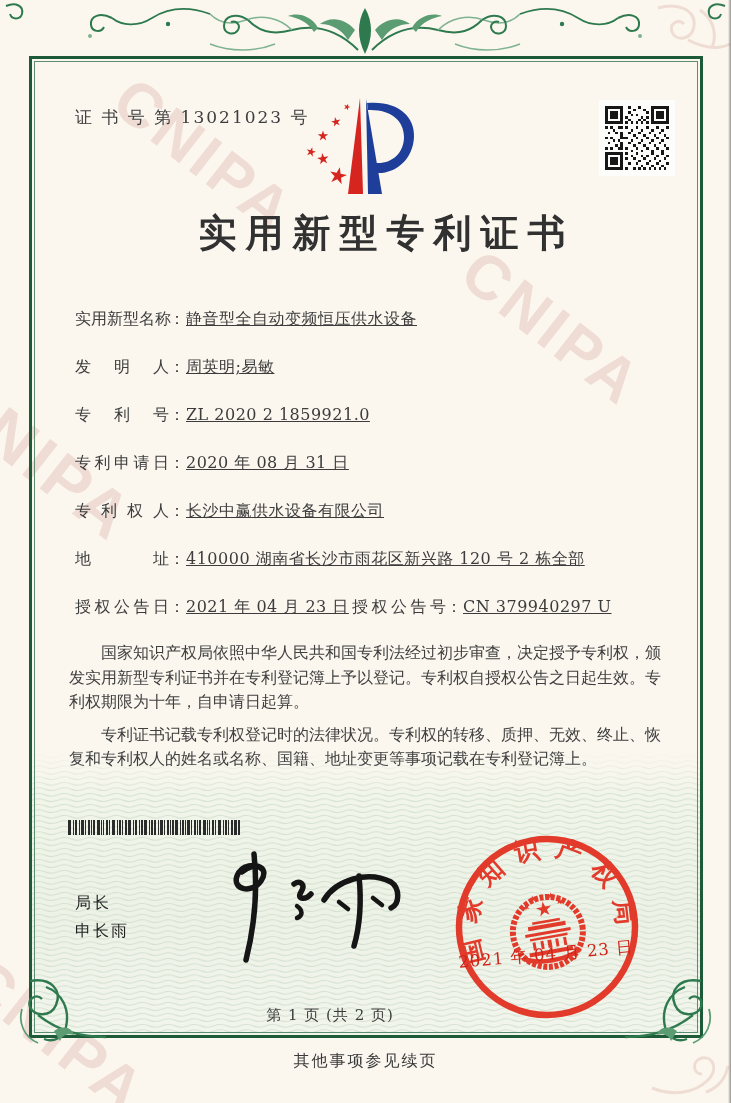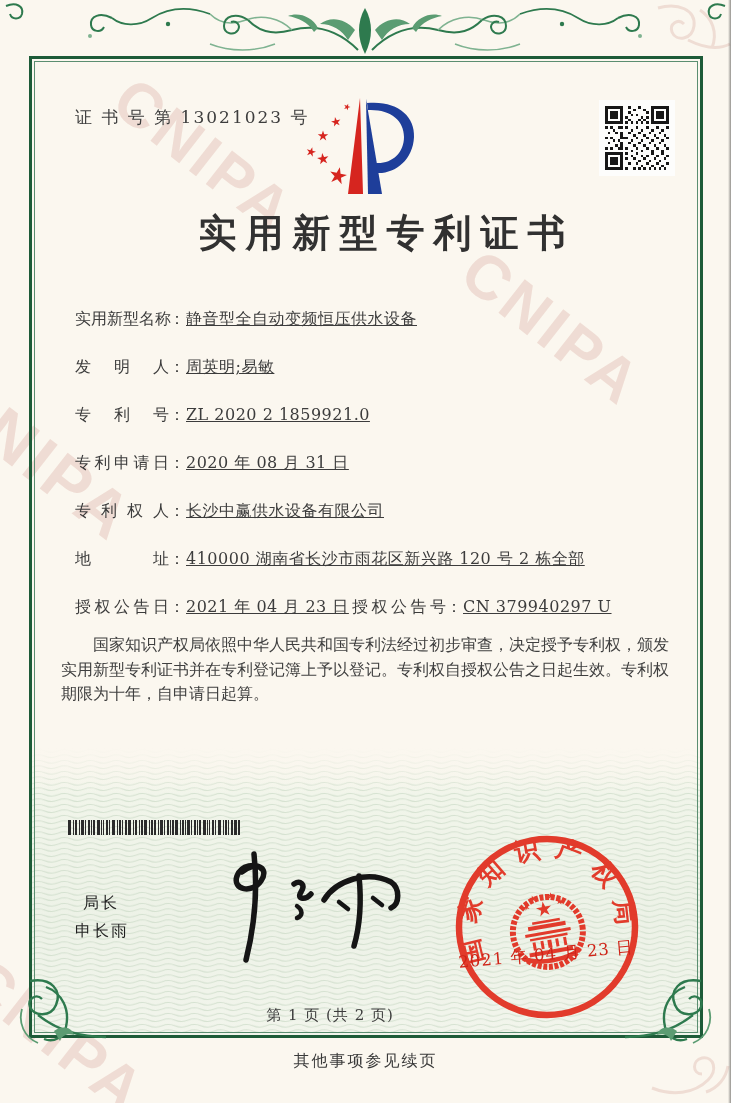--- a/index.html
+++ b/index.html
@@ -22,21 +22,21 @@
          font-weight:700;letter-spacing:9px;text-indent:9px;color:#313131;}
   
   .field-row{position:absolute;left:75px;font-size:16px;color:#3c3c3c;white-space:nowrap;}
   .flabel{display:inline-block;width:94px;text-align:justify;text-align-last:justify;white-space:nowrap;vertical-align:bottom;}
   .fcolon{display:inline-block;width:15px;}
   .fvalue{margin-left:2px;letter-spacing:.5px;text-decoration:underline;}
   .pair2{position:absolute;left:277px;top:0;white-space:nowrap;}
   
   .paras{position:absolute;left:61px;top:633px;width:608px;font-size:16px;line-height:24.5px;
          text-align:justify;color:#3f3f3f;}
-  .paras p{margin:0;text-indent:2em;}
+  .paras p{margin:8px;text-indent:2em;}
   
   .waveband{position:absolute;left:32px;top:748px;width:668px;height:288px;
             background:linear-gradient(#fbf7ef 0%,#f1f5ea 16%,#edf2e7 60%,#f2f5ec 100%);}
   .wavefade{position:absolute;left:0;top:0;width:100%;height:46px;
             background:linear-gradient(#fbf7ef,rgba(251,247,239,0));}
   .signer{position:absolute;left:75px;font-family:"Liberation Sans","DejaVu Sans",sans-serif;
           font-size:16px;color:#1f1f1f;letter-spacing:2px;}
   .page-info{position:absolute;left:29px;top:1006px;width:602px;text-align:center;font-size:15px;letter-spacing:1px;color:#3d3d3d;}
   .note{position:absolute;left:0;top:1051px;width:731px;text-align:center;font-size:16px;letter-spacing:2px;color:#3a3a3a;}
   .seal-date{position:absolute;left:452px;top:944px;width:188px;text-align:center;font-size:16.5px;
@@ -198,29 +198,30 @@
     <span>
       <span class="flabel">授权公告日</span><span class="fcolon">：</span><span class="fvalue">2021 年 04 月 23 日</span>
     </span>
     <span class="pair2">
       <span class="flabel">授权公告号</span><span class="fcolon">：</span><span class="fvalue">CN 379940297 U</span>
     </span>
   </div>
 
   <div class="paras">
     <p>国家知识产权局依照中华人民共和国专利法经过初步审查，决定授予专利权，颁发实用新型专利证书并在专利登记簿上予以登记。专利权自授权公告之日起生效。专利权期限为十年，自申请日起算。</p>
+    <p>专利证书记载专利权登记时的法律状况。专利权的转移、质押、无效、终止、恢复和专利权人的姓名或名称、国籍、地址变更等事项记载在专利登记簿上。</p>
   </div>
 
   <svg class="abs" style="left:68px;top:820px;" width="172" height="15" viewBox="0 0 172 15">
     <g fill="#2b2b2b">
       <path d="M0 0h3v15H0z M5 0h1v15H5z M7 0h2v15H7z M11 0h1v15h-1z M13 0h3v15h-3z M17 0h1v15h-1z M20 0h2v15h-2z M23 0h1v15h-1z M25 0h2v15h-2z M29 0h3v15h-3z M33 0h1v15h-1z M35 0h1v15h-1z M38 0h2v15h-2z M41 0h1v15h-1z M44 0h3v15h-3z M49 0h1v15h-1z M51 0h2v15h-2z M54 0h1v15h-1z M57 0h2v15h-2z M60 0h3v15h-3z M65 0h1v15h-1z M67 0h2v15h-2z M71 0h1v15h-1z M73 0h2v15h-2z M76 0h3v15h-3z M81 0h1v15h-1z M83 0h2v15h-2z M86 0h2v15h-2z M90 0h1v15h-1z M92 0h3v15h-3z M96 0h1v15h-1z M99 0h2v15h-2z M102 0h1v15h-1z M104 0h2v15h-2z M107 0h3v15h-3z M112 0h1v15h-1z M114 0h2v15h-2z M117 0h1v15h-1z M119 0h3v15h-3z M123 0h1v15h-1z M126 0h2v15h-2z M129 0h1v15h-1z M131 0h2v15h-2z M135 0h3v15h-3z M139 0h1v15h-1z M141 0h1v15h-1z M144 0h2v15h-2z M147 0h1v15h-1z M150 0h3v15h-3z M155 0h1v15h-1z M157 0h2v15h-2z M160 0h1v15h-1z M163 0h2v15h-2z M166 0h3v15h-3z M170 0h2v15h-2z"></path>
     </g>
   </svg>
 
-  <div class="signer" style="top:893px;margin-left:8px;">局长</div>
+  <div class="signer" style="top:893px;">局长</div>
   <div class="signer" style="top:921px;font-family:Liberation Mono, monospace;">申长雨</div>
 
   <svg class="abs" style="left:198px;top:848px;" width="205" height="120" viewBox="0 0 205 120">
     <g fill="none" stroke="#151515" stroke-width="5.5" stroke-linecap="round">
       <path d="M44 24 C58 12 72 20 63 33 C54 46 34 42 39 28 C43 17 58 14 65 22"></path>
       <path d="M56 6 C59 34 58 72 48 112"></path>
       <path d="M96 36 C102 32 108 36 103 44 C98 52 108 52 113 46"></path>
       <path d="M99 58 C105 62 105 68 99 70" stroke-width="4.5"></path>
       <path d="M126 52 C138 32 170 22 193 34 C202 40 202 56 193 60"></path>
       <path d="M161 28 C163 48 163 74 156 98"></path>

